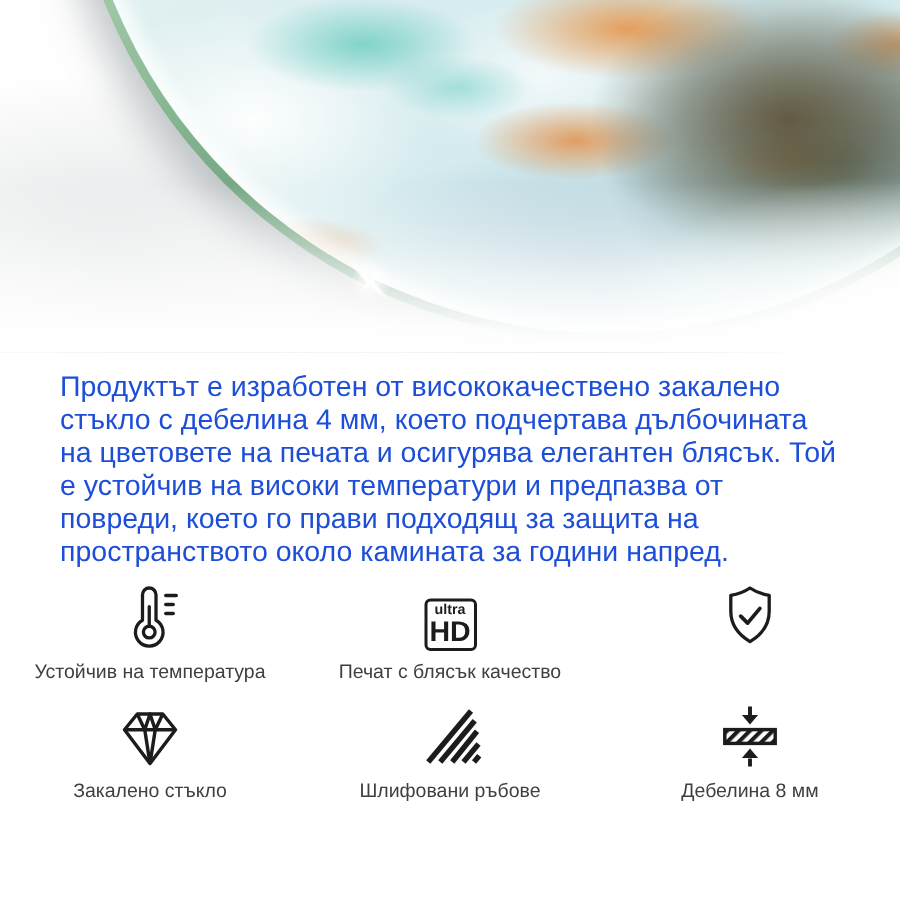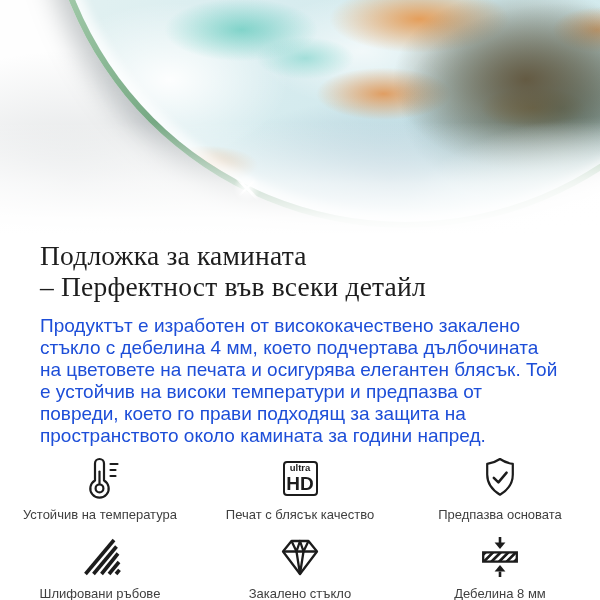--- a/index.html
+++ b/index.html
@@ -52,42 +52,41 @@
   }
 
   
   .title { margin:5px 40px 0 40px; font-family:"Liberation Serif", serif; font-weight:400;
     font-size:27.5px; line-height:31px; color:#1d1d1d; letter-spacing:0.2px; }
   .desc { margin:13px 40px 0 40px; width:520px; font-size:19px; line-height:22px; color:#1d4ed8; }
 
   
   .features { display:grid; grid-template-columns:repeat(3,1fr); row-gap:12px; margin-top:8px; }
   .feature { display:flex; flex-direction:column; align-items:center; }
-  .icon-box { height:46px; display:flex; align-items:center; justify-content:center; }
+  .icon-box { height:46px; display:flex; align-items:flex-end; justify-content:center; }
   .feature-label { margin-top:6px; font-size:13px; color:#3f3f3f; }
   .icon-box svg { display:block; }
 
   .uhd-frame { width:35px; height:35px; border:2.6px solid #1c1c1c; border-radius:4px;
     display:flex; flex-direction:column; align-items:center; justify-content:center; color:#1c1c1c; }
   .uhd-top { font-size:9.5px; font-weight:600; line-height:1; }
   .uhd-bottom { font-size:19px; font-weight:800; line-height:1; margin-top:1px; }
 </style>
 </head>
 <body>
 
 <div class="page">
 
   <div class="hero">
     <div class="glass-ring"></div>
     <div class="marble"></div>
     <div class="sparkle"></div>
     <div class="hero-fade"></div>
   </div>
 
-  <h1 class="title"><span>Подложка за камината</span><br><span>– Перфектност във всеки детайл</span></h1>
 
   <p class="desc">Продуктът е изработен от висококачествено закалено стъкло с дебелина 4 мм, което подчертава дълбочината на цветовете на печата и осигурява елегантен блясък. Той е устойчив на високи температури и предпазва от повреди, което го прави подходящ за защита на пространството около камината за години напред.</p>
 
   <div class="features">
 
     <div class="feature">
       <div class="icon-box">
         <svg width="46" height="46" viewBox="0 0 46 46" fill="none" stroke="#1c1c1c" stroke-width="2.2" stroke-linecap="round">
           <path d="M18 25.5 V8.5 a4.5 4.5 0 0 1 9 0 v17 a9.2 9.2 0 1 1 -9 0 Z" stroke-linejoin="round"></path>
           <circle cx="22.5" cy="33.4" r="3.9"></circle>
@@ -110,46 +109,45 @@
       <div class="feature-label">Печат с блясък качество</div>
     </div>
 
     <div class="feature">
       <div class="icon-box">
         <svg width="44" height="46" viewBox="0 0 44 46" fill="none" stroke="#1c1c1c" stroke-width="2.2" stroke-linecap="round" stroke-linejoin="round">
           <path d="M22 4 C18.2 6.6 13.2 8.3 9.2 8.9 V19.5 c0 9.9 5.6 15.9 12.8 20.2 c7.2 -4.3 12.8 -10.3 12.8 -20.2 V8.9 C30.8 8.3 25.8 6.6 22 4 Z"></path>
           <path d="M15.8 22.8 l4.6 4.6 L28.6 17.6" stroke-width="2.5"></path>
         </svg>
       </div>
-      <div class="feature-label">Предпазва основата</div>
+    </div>
+
+    <div class="feature">
+      <div class="icon-box">
+        <svg width="48" height="42" viewBox="0 0 48 42" fill="none" stroke="#1c1c1c" stroke-width="2.3" stroke-linejoin="round">
+          <path d="M7 15.5 L15.5 5 H32.5 L41 15.5 L24 38 Z"></path>
+          <path d="M7 15.5 H41"></path>
+          <path d="M15.5 5 L20.5 15.5 L24 5 L27.5 15.5 L32.5 5"></path>
+          <path d="M20.5 15.5 L24 38 M27.5 15.5 L24 38"></path>
+        </svg>
+      </div>
+      <div class="feature-label">Закалено стъкло</div>
     </div>
 
     <div class="feature">
       <div class="icon-box">
         <svg width="44" height="44" viewBox="0 0 44 44" fill="none" stroke="#1c1c1c" stroke-width="3.6">
           <path d="M7.5 39 L36 5"></path>
           <path d="M15.5 39 L38.5 11.5"></path>
           <path d="M23.5 39 L40 18.5"></path>
           <path d="M31 39 L41 27"></path>
           <path d="M38 39 L41.5 34.8"></path>
         </svg>
       </div>
       <div class="feature-label">Шлифовани ръбове</div>
-    </div>
-
-    <div class="feature">
-      <div class="icon-box">
-        <svg width="48" height="42" viewBox="0 0 48 42" fill="none" stroke="#1c1c1c" stroke-width="2.3" stroke-linejoin="round">
-          <path d="M7 15.5 L15.5 5 H32.5 L41 15.5 L24 38 Z"></path>
-          <path d="M7 15.5 H41"></path>
-          <path d="M15.5 5 L20.5 15.5 L24 5 L27.5 15.5 L32.5 5"></path>
-          <path d="M20.5 15.5 L24 38 M27.5 15.5 L24 38"></path>
-        </svg>
-      </div>
-      <div class="feature-label">Закалено стъкло</div>
     </div>
 
     <div class="feature">
       <div class="icon-box">
         <svg width="44" height="44" viewBox="0 0 44 44">
           <defs>
             <pattern id="th-hatch" patternUnits="userSpaceOnUse" width="5.4" height="5.4" patternTransform="rotate(45)">
               <rect width="5.4" height="5.4" fill="#ffffff"></rect>
               <rect width="2.7" height="5.4" fill="#1c1c1c"></rect>
             </pattern>

